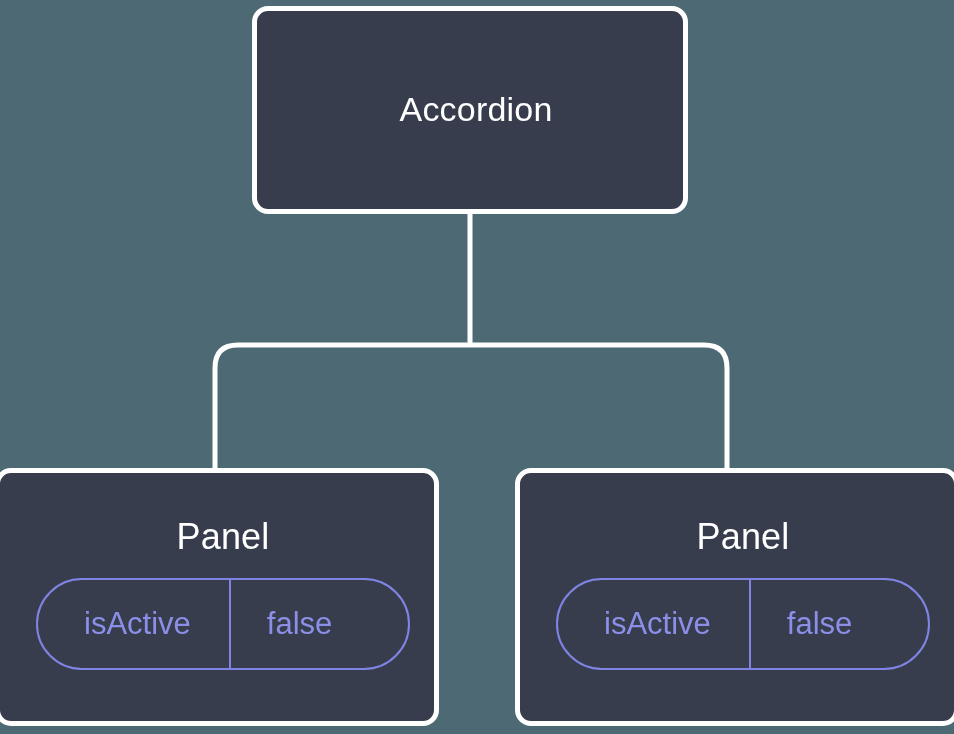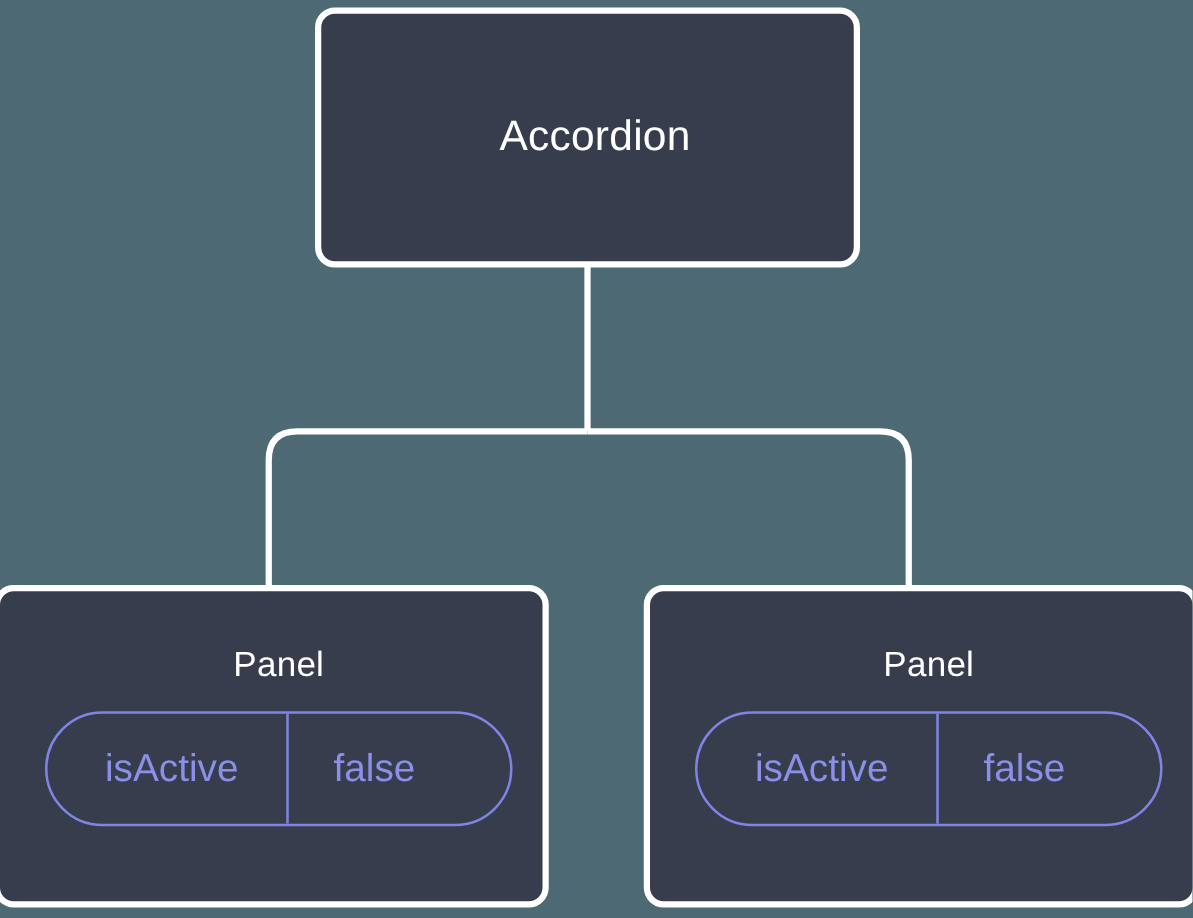--- a/index.html
+++ b/index.html
@@ -72,21 +72,21 @@
   .node-leaf-right { left: 515px; }
 
   .node-title {
     color: #ffffff;
     font-size: 34px;
     line-height: 1.1;
     letter-spacing: 0.2px;
     white-space: nowrap;
   }
   .node-leaf .node-title {
-    font-size: 28px;
+    font-size: 36px;
   }
 
   
   .prop-pill {
     margin-top: 21px;
     display: flex;
     align-items: stretch;
     border: 2px solid #8085e5;
     border-radius: 999px;
     overflow: hidden;

